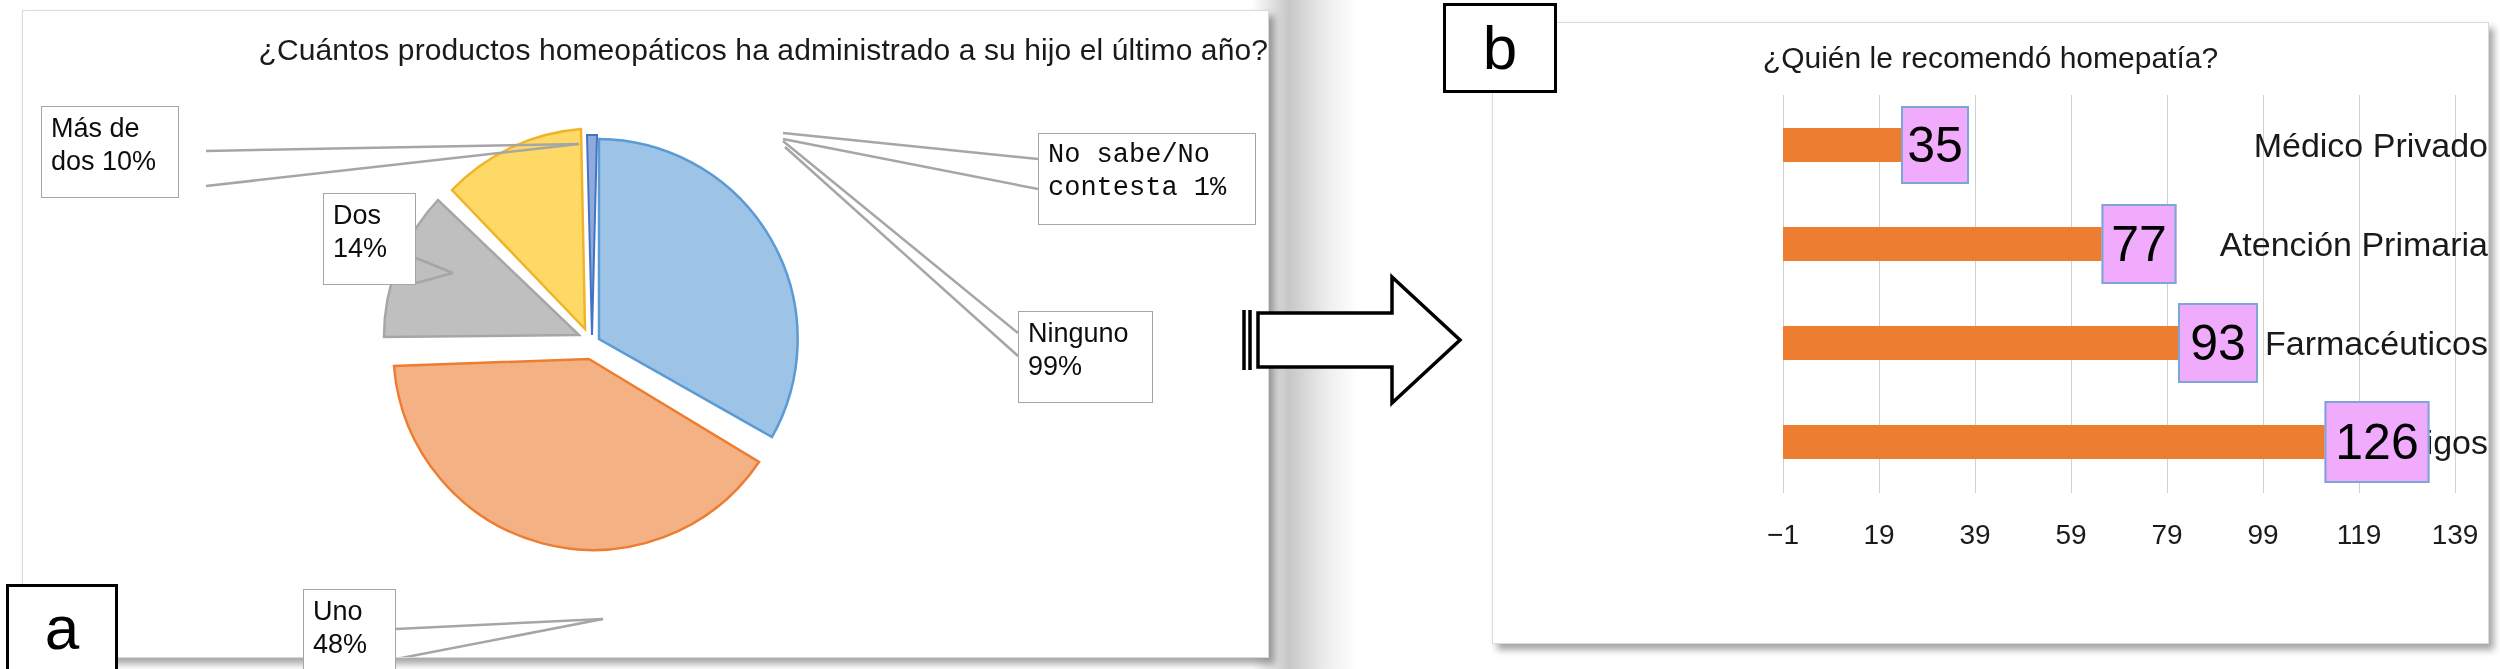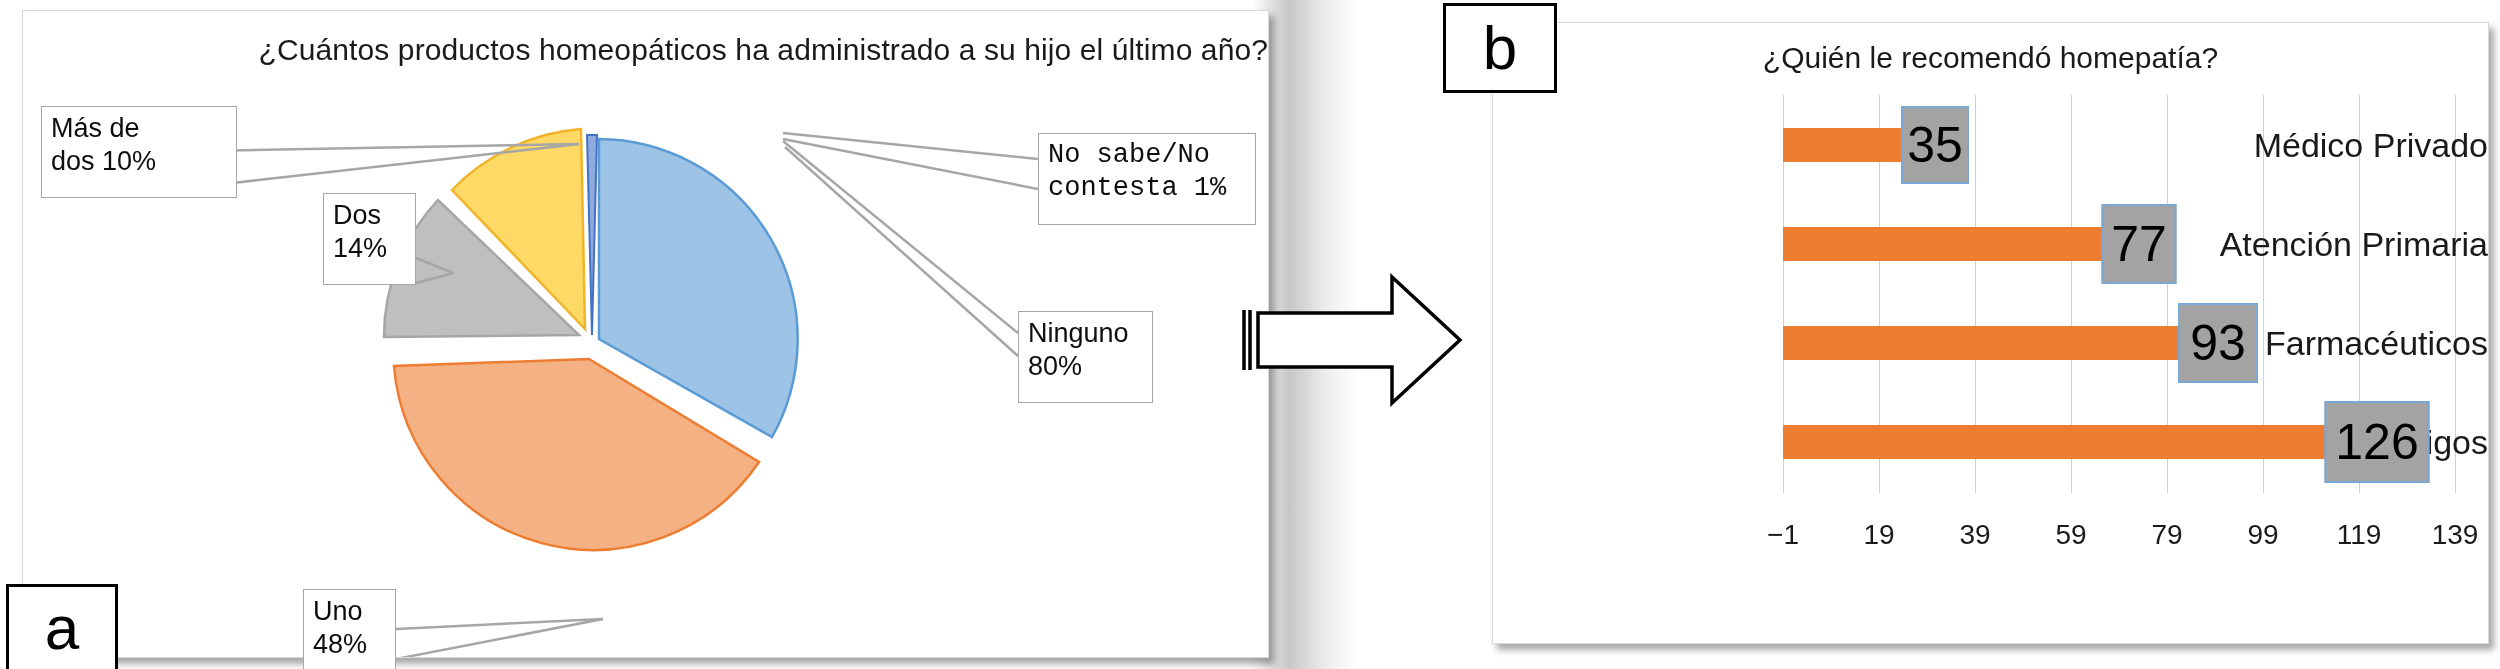--- a/index.html
+++ b/index.html
@@ -14,21 +14,21 @@
   #panel-a{left:22px;top:10px;width:1245px;height:646px;}
   #pie-title{position:absolute;left:0;top:22px;width:100%;text-align:right;
              font-size:30px;color:#1a1a1a;letter-spacing:.1px;}
   #pie-wrap{position:absolute;left:200px;top:60px;width:720px;height:590px;}
   #pie-svg{position:absolute;left:0;top:0;}
 
   
   .callout{position:absolute;background:#fff;border:1.5px solid #a6a6a6;
            box-sizing:border-box;font-size:27px;color:#0d0d0d;line-height:1.22;
            padding:5px 9px;white-space:pre-line;}
-  #cal-mas{left:18px;top:95px;width:196px;height:92px;}
+  #cal-mas{left:18px;top:95px;width:138px;height:92px;}
   #cal-dos{left:300px;top:182px;width:93px;height:92px;}
   #cal-nosabe{left:1015px;top:122px;width:218px;height:92px;font-family:Liberation Mono, monospace;}
   #cal-ninguno{left:995px;top:300px;width:135px;height:92px;}
   #cal-uno{left:280px;top:578px;width:93px;height:90px;}
 
   
   #leaders{position:absolute;left:0;top:0;width:1245px;height:646px;
            pointer-events:none;}
 
   
@@ -47,21 +47,21 @@
 
   
   #panel-b{left:1492px;top:22px;width:995px;height:620px;}
   #bar-title{position:absolute;left:0;top:18px;width:100%;text-align:center;
              font-size:30px;color:#1a1a1a;}
   #plot{position:absolute;left:0;top:72px;width:995px;height:470px;}
   .gridline{position:absolute;top:0;width:1px;height:398px;background:#d0d0d0;}
   .cat-label{position:absolute;right:0;transform:translateY(-50%);
              font-size:34px;color:#1a1a1a;white-space:nowrap;text-align:right;}
   .bar{position:absolute;transform:translateY(-50%);height:34px;background:#ED7D31;}
-  .valbox{position:absolute;transform:translate(-50%,-50%);background:#a3a3a3;
+  .valbox{position:absolute;transform:translate(-50%,-50%);background:#f0abfc;
           border:2px solid #7BA7D7;box-sizing:border-box;
           display:flex;align-items:center;justify-content:center;
           font-size:50px;color:#000;line-height:1;}
   .tick{position:absolute;transform:translateX(-50%);font-size:28px;color:#1a1a1a;}
   #axis-row{position:absolute;left:0;top:424px;width:995px;height:40px;}
 </style>
 </head>
 <body>
 
 <div id="band"></div>
@@ -115,21 +115,21 @@
     </g>
   </svg>
 
   <div class="callout" id="cal-mas">Más de
 dos 10%</div>
   <div class="callout" id="cal-dos">Dos
 14%</div>
   <div class="callout" id="cal-nosabe">No sabe/No
 contesta 1%</div>
   <div class="callout" id="cal-ninguno">Ninguno
-80%</div>
+99%</div>
   <div class="callout" id="cal-uno">Uno
 48%</div>
 </div>
 
 <div class="tag" id="tag-a">a</div>
 
 <div id="arrow-area">
   <svg width="230" height="170" viewBox="0 0 230 170">
     <path d="M 18 58 L 152 58 L 152 22 L 220 85 L 152 148 L 152 112 L 18 112 Z" fill="#ffffff" stroke="#000000" stroke-width="3.5" stroke-linejoin="miter"></path>
     <line x1="10" y1="55" x2="10" y2="115" stroke="#000" stroke-width="3.5"></line>

